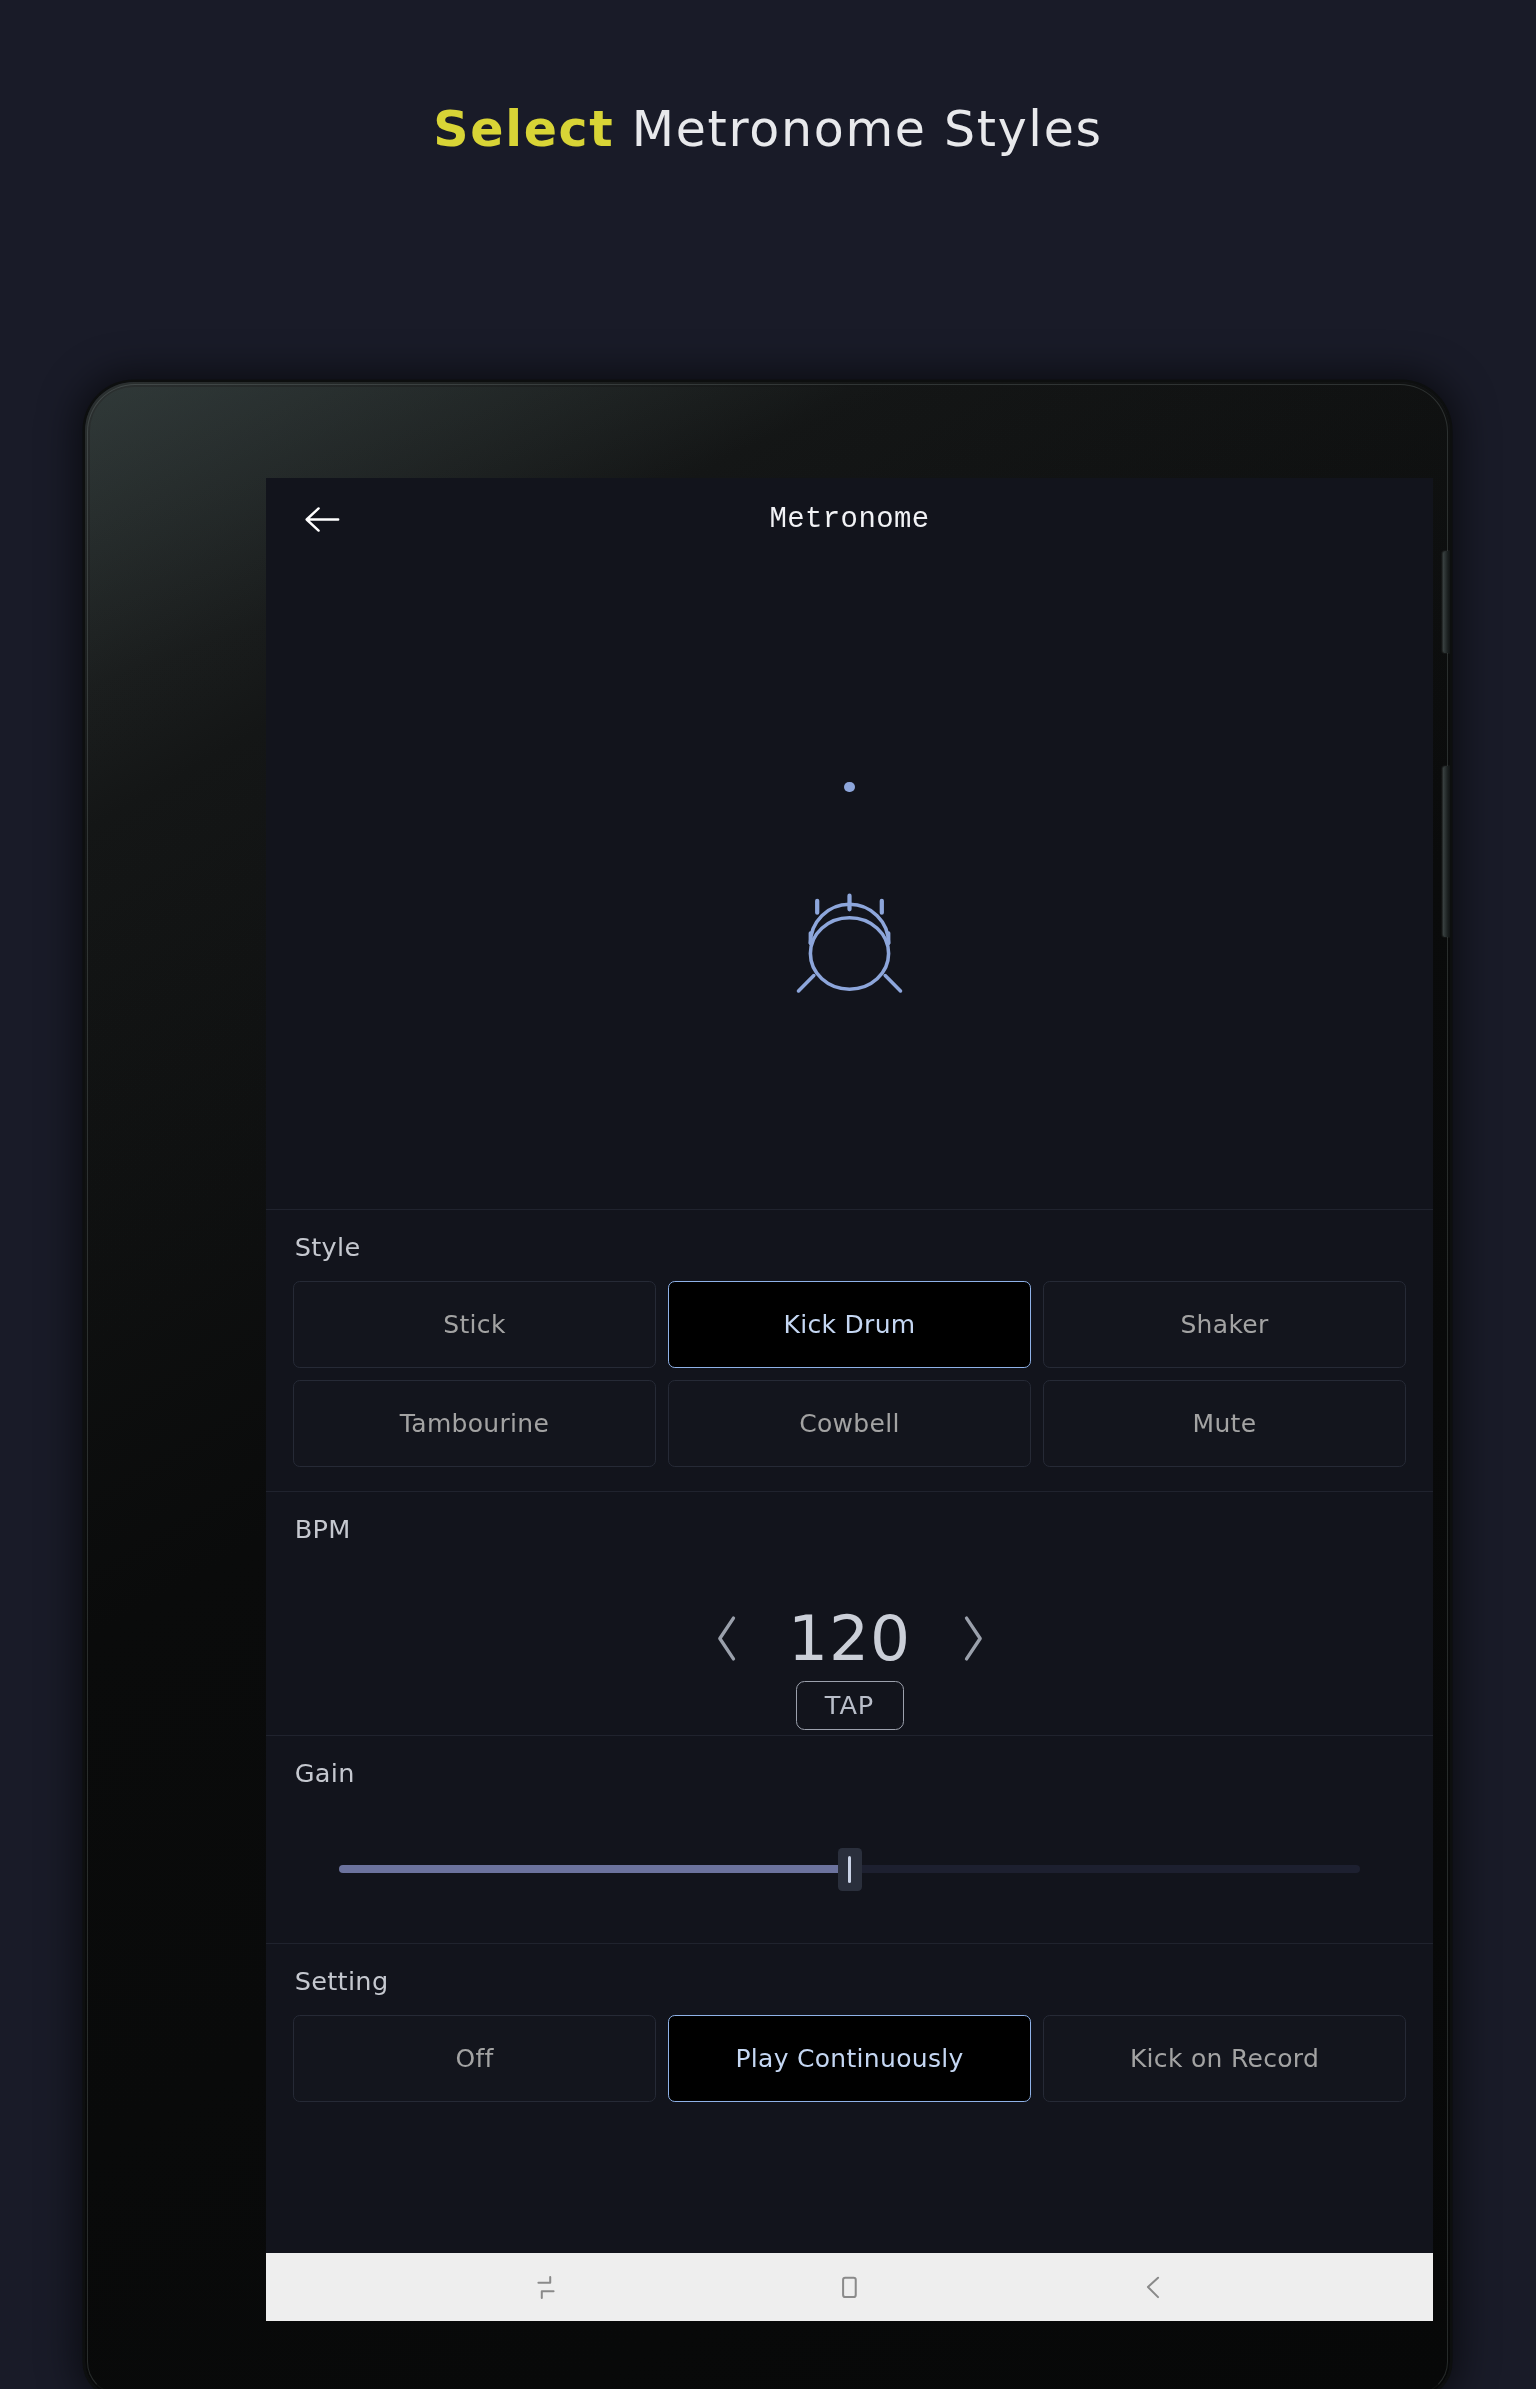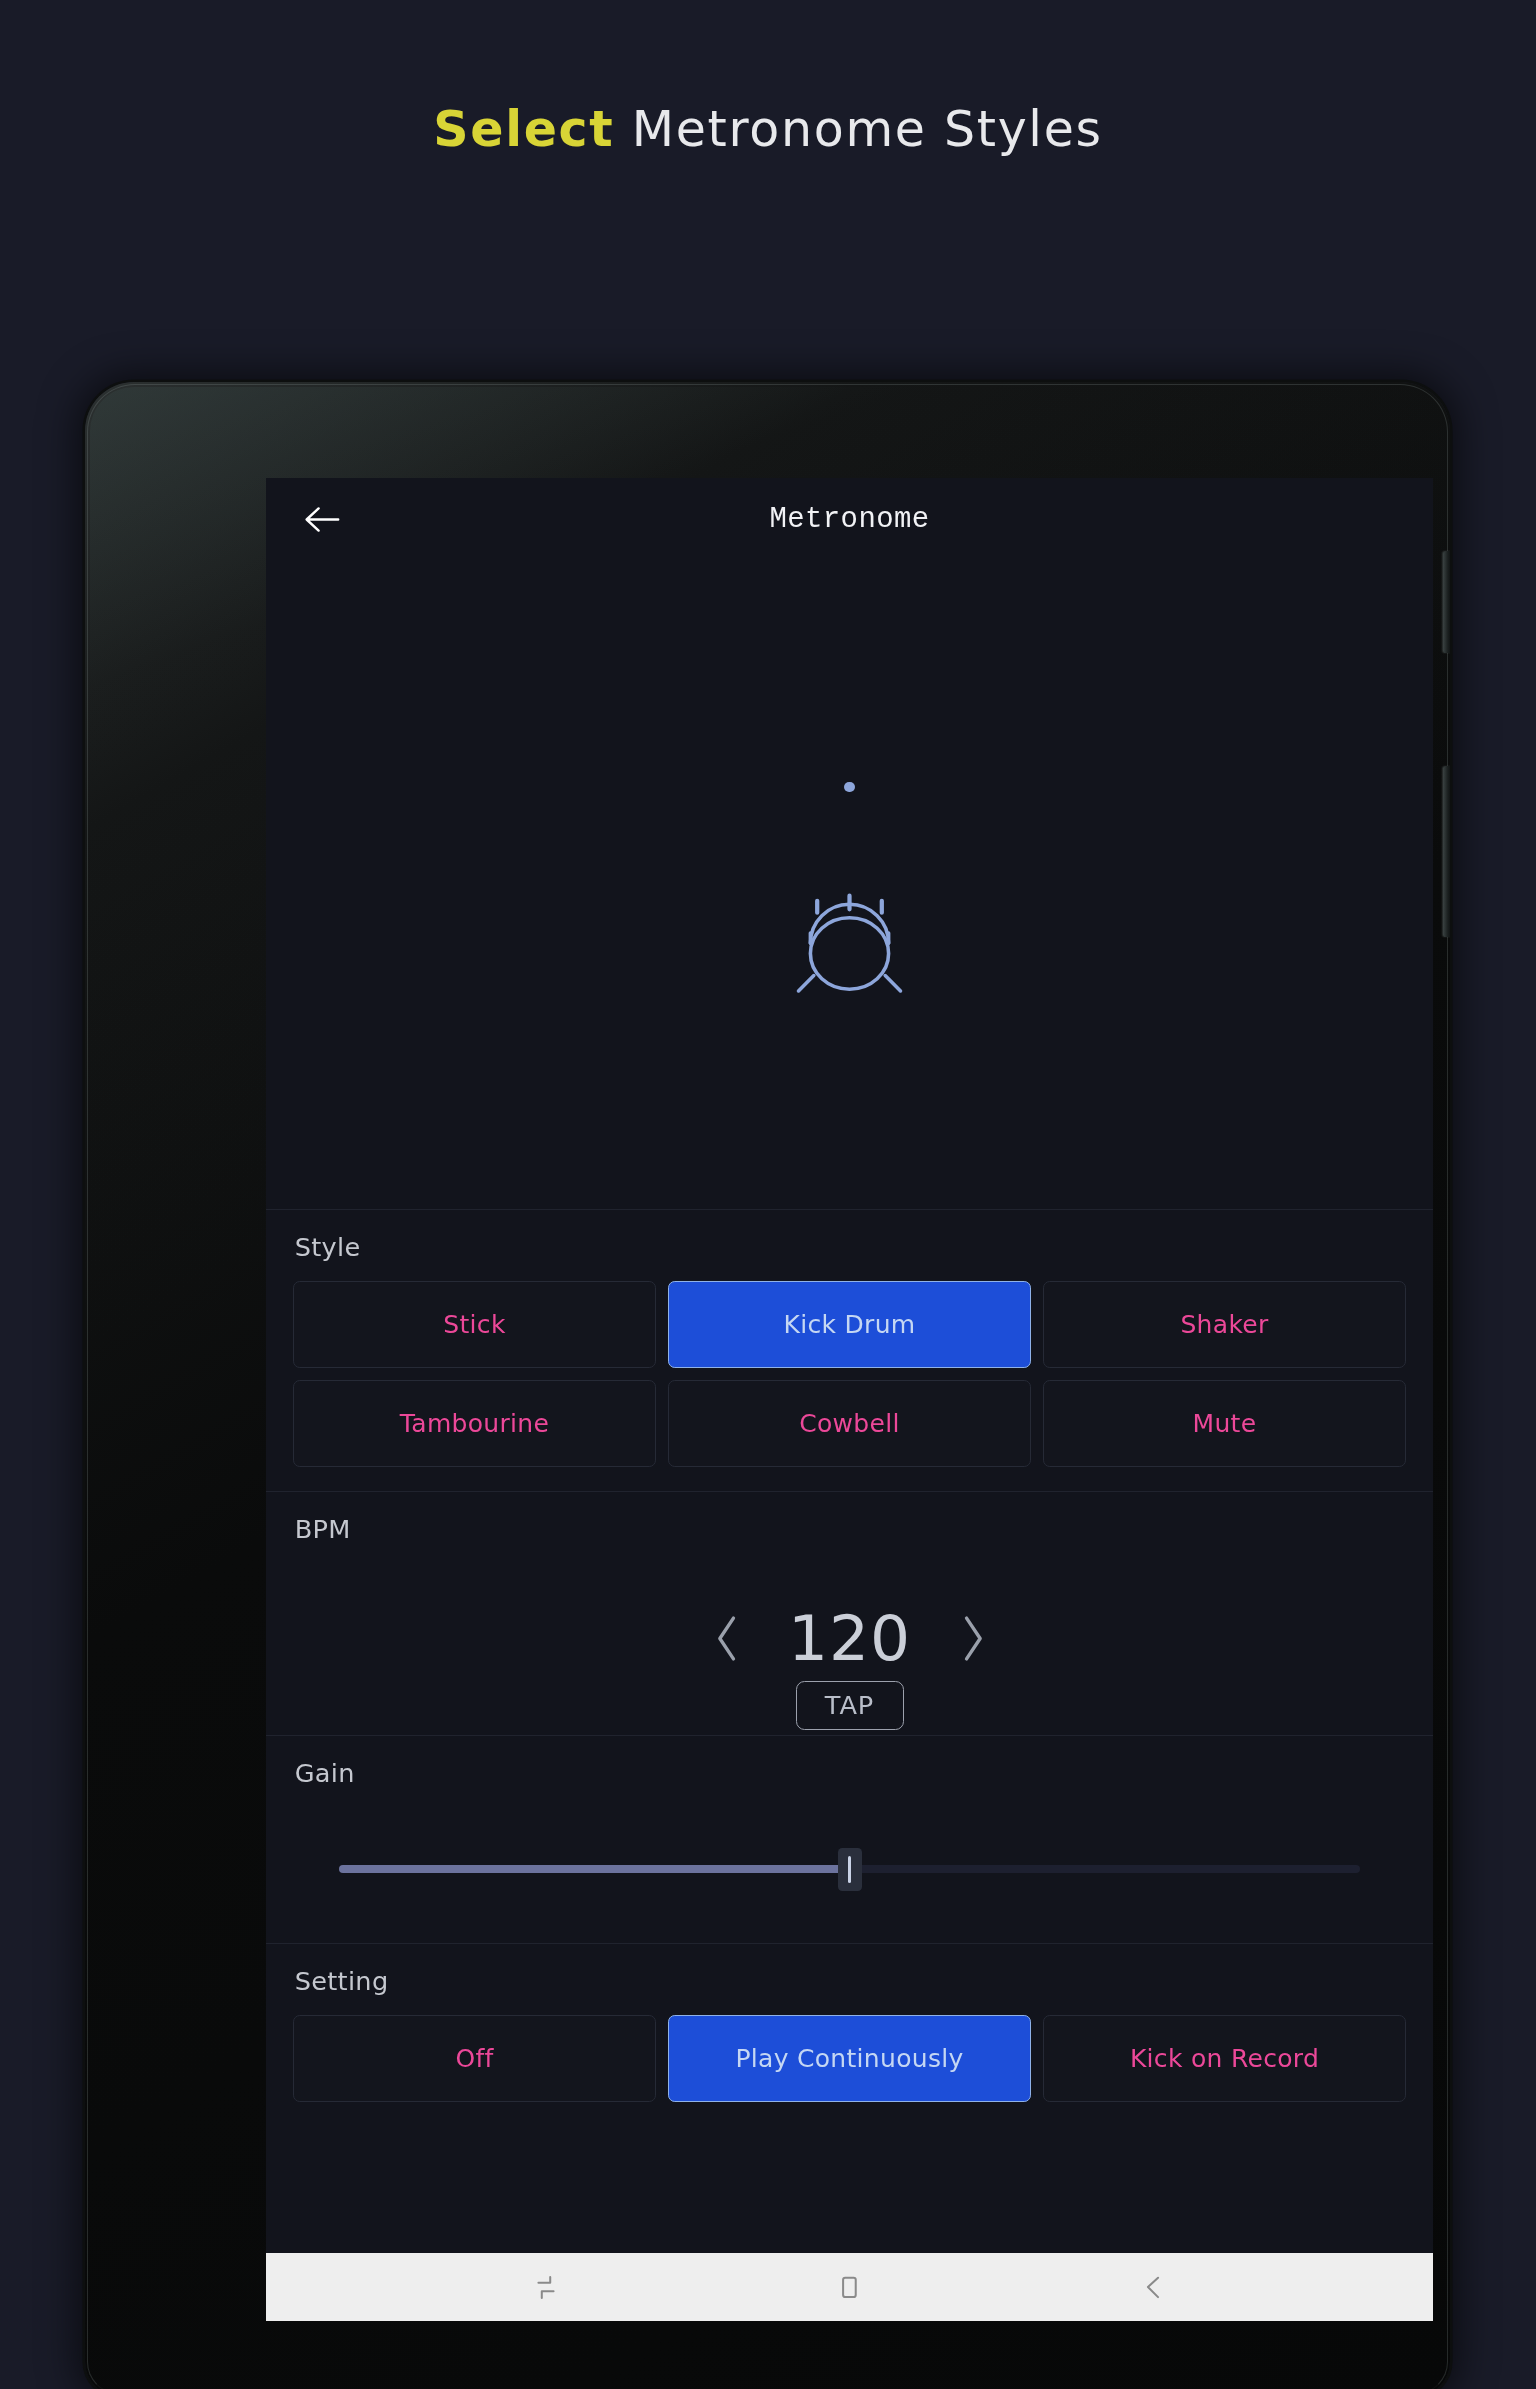--- a/index.html
+++ b/index.html
@@ -202,27 +202,27 @@
   .chip {
     flex: 1;
     height: 87px;
     border: 0.9px solid #262a36;
     border-radius: 6.8px;
     background: #13151d;
     display: flex;
     align-items: center;
     justify-content: center;
     font-size: 25px;
-    color: #ec4899;
+    color: #a3a3a3;
     letter-spacing: 0.3px;
   }
   .chip.selected {
     border: 1.7px solid #8fb2e8;
     color: #c5d7f3;
-    background: #1d4ed8;
+    background: #000000;
   }
   .style-grid { padding-bottom: 24px; }
   .style-grid .chip-row + .chip-row { margin-top: 12px; }
 
   
   .bpm-body {
     height: 191px;
     position: relative;
   }
   .bpm-center {

